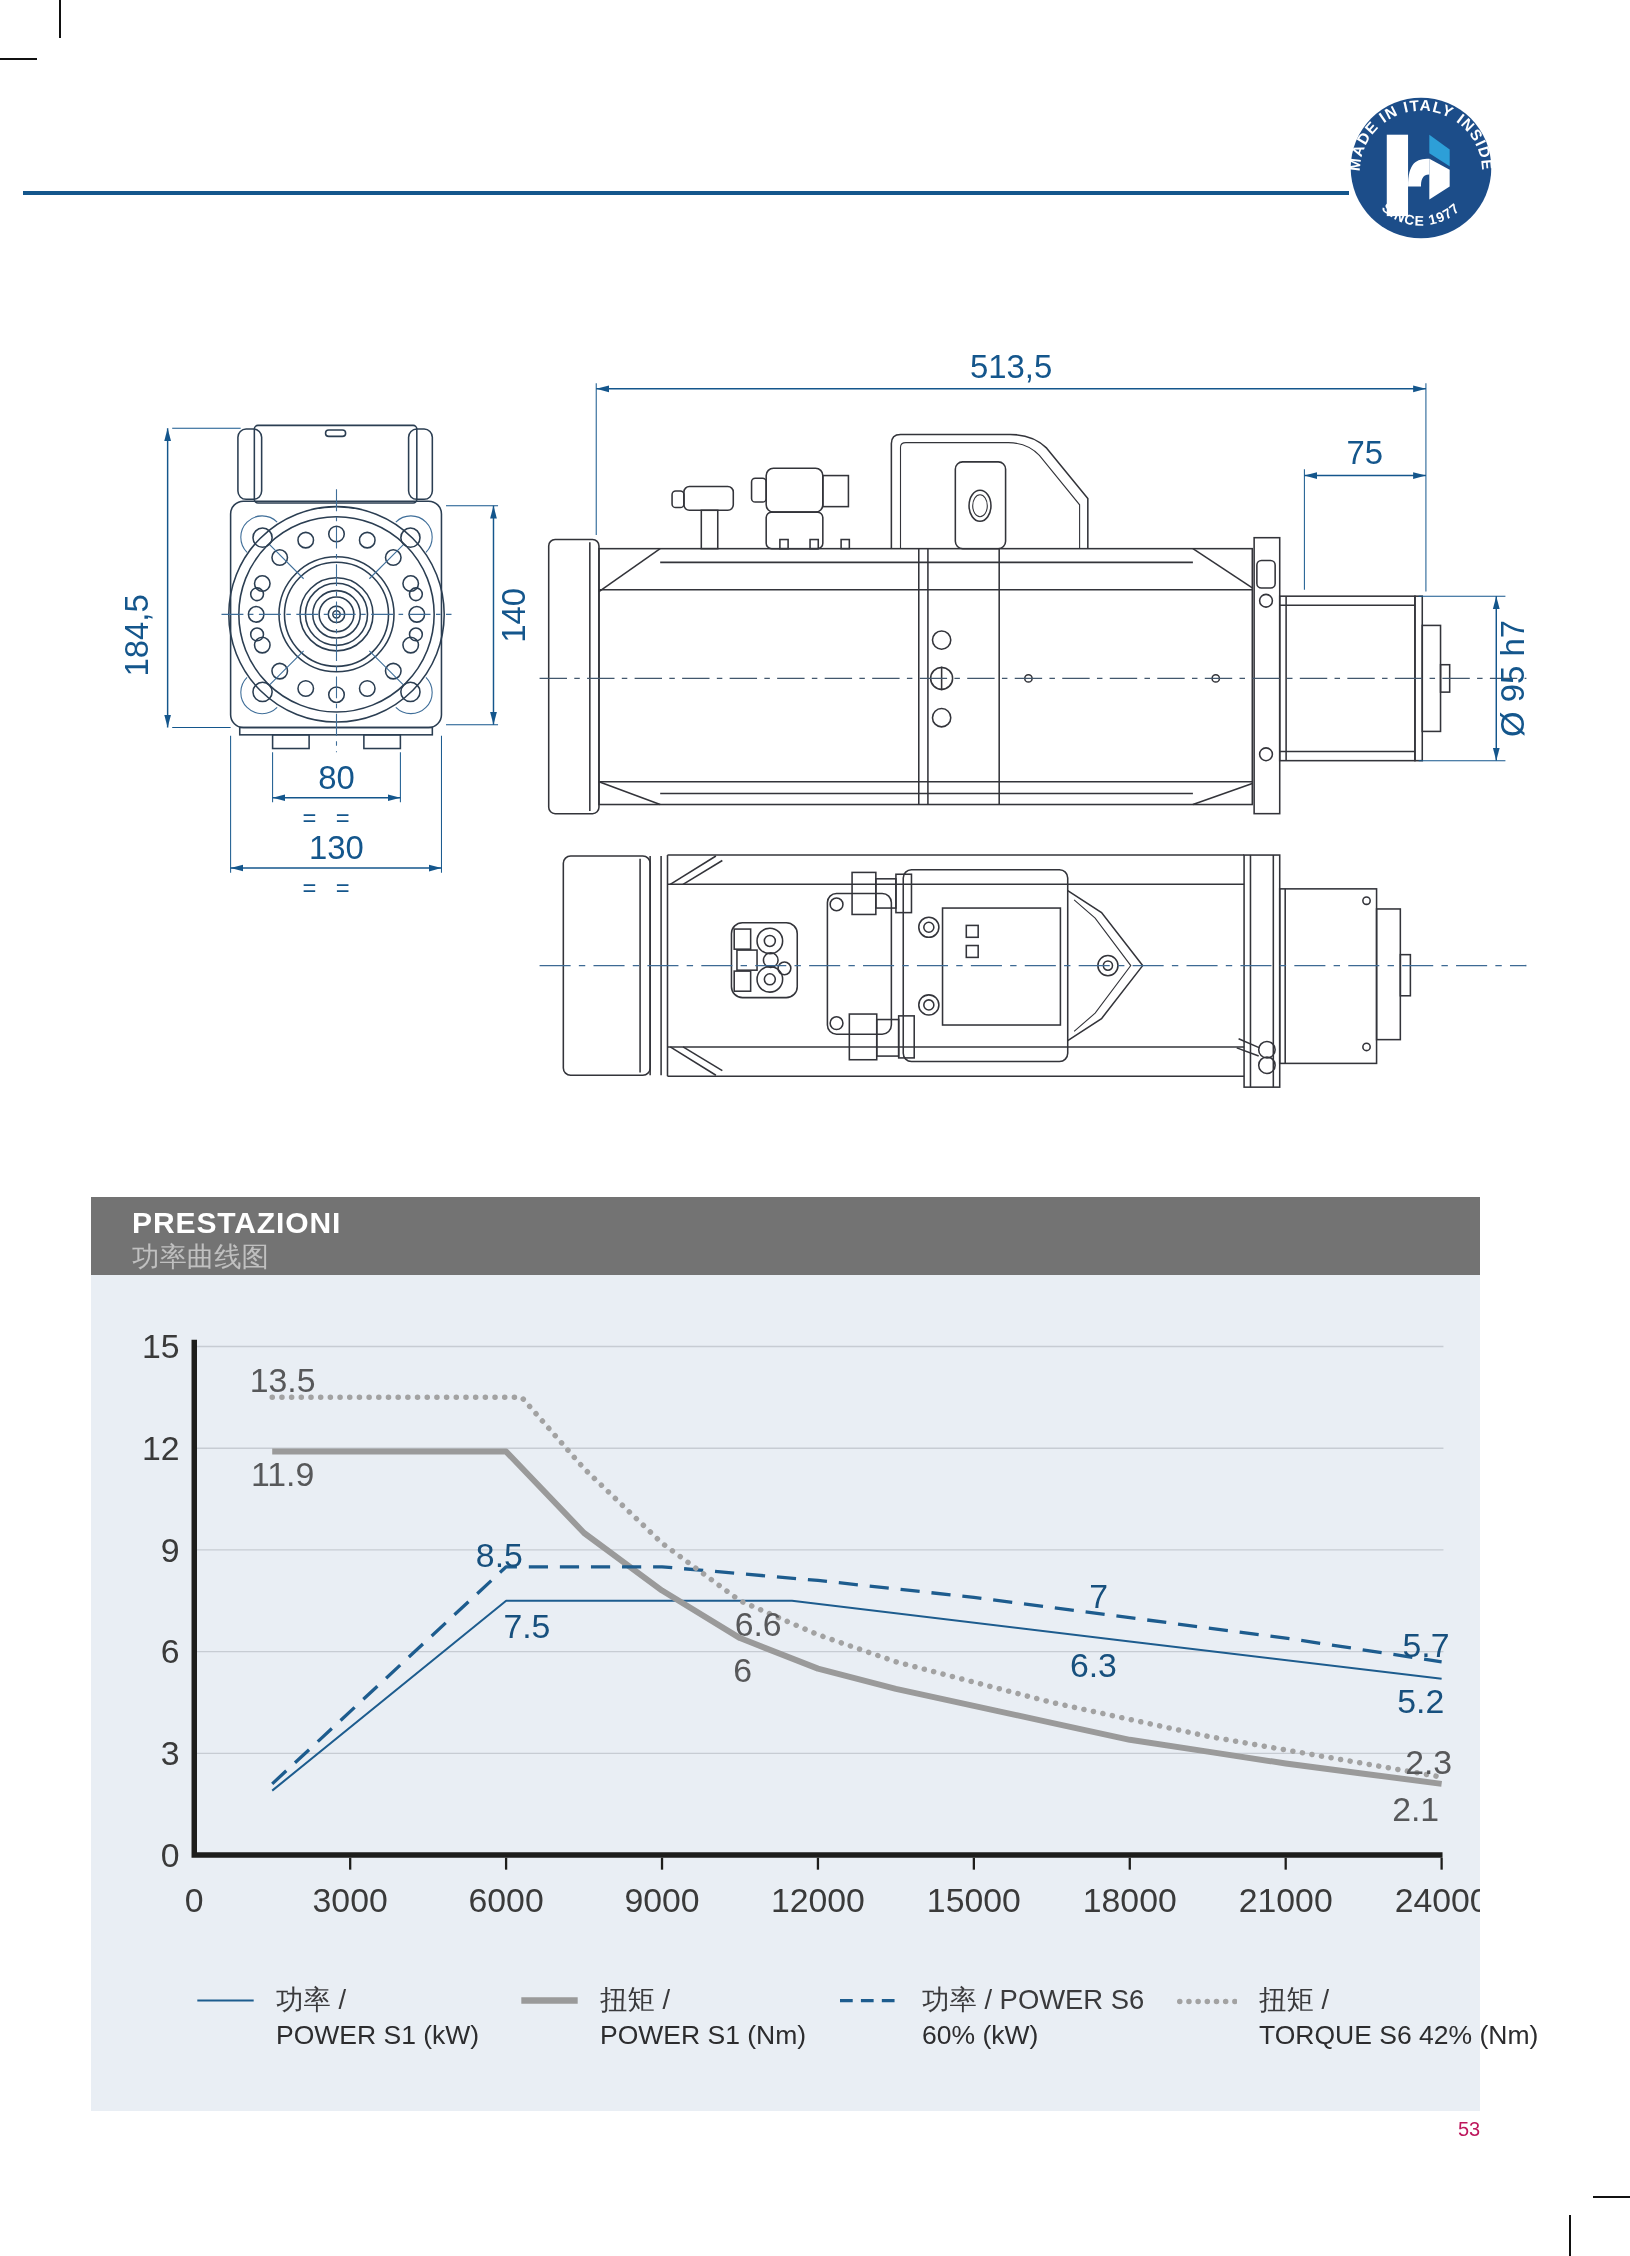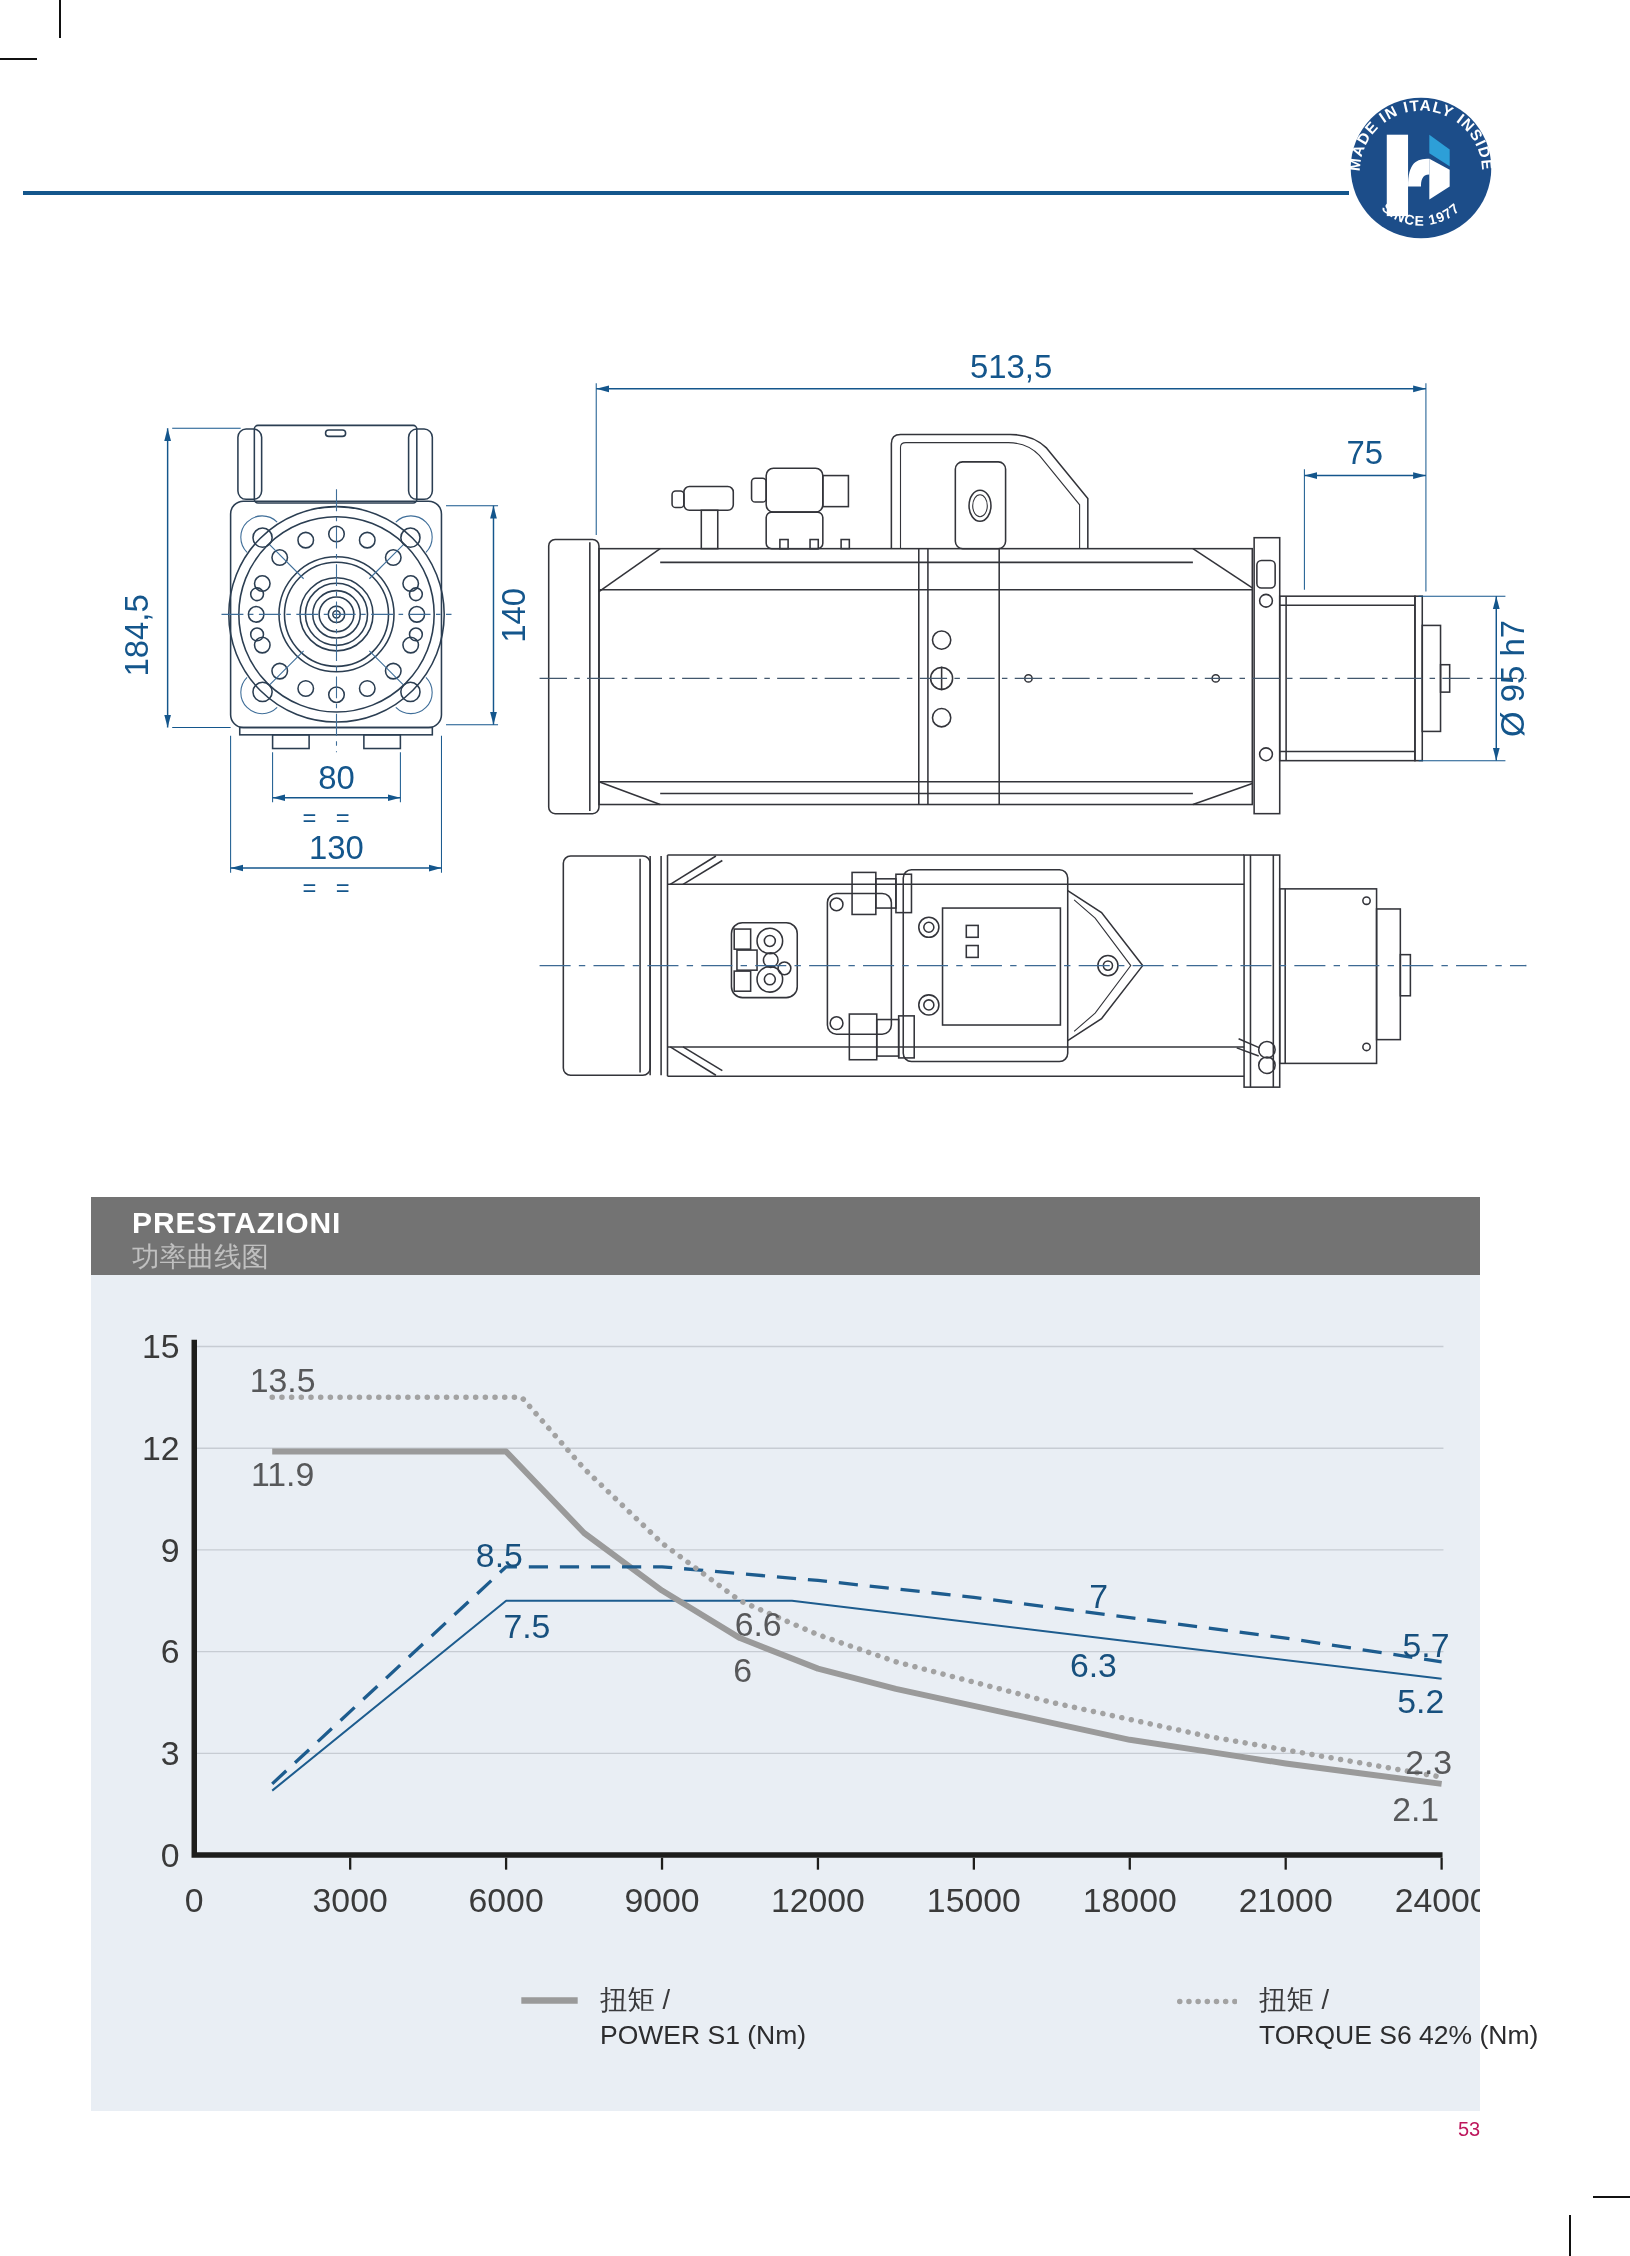--- a/index.html
+++ b/index.html
@@ -356,27 +356,45 @@
         <text x="1460.9375" y="502.98" text-anchor="middle" fill="#17507e" font-size="37" font-family="&quot;Liberation Sans&quot;,sans-serif">5.7</text>
         <text x="1455.25" y="564.1949999999999" text-anchor="middle" fill="#17507e" font-size="37" font-family="&quot;Liberation Sans&quot;,sans-serif">5.2</text>
         <text x="1463.78125" y="630.975" text-anchor="middle" fill="#57585a" font-size="37" font-family="&quot;Liberation Sans&quot;,sans-serif">2.3</text>
         <text x="1449.5625" y="682.915" text-anchor="middle" fill="#57585a" font-size="37" font-family="&quot;Liberation Sans&quot;,sans-serif">2.1</text>
       </svg>
     <div id="perf-head">
       <div id="perf-title">PRESTAZIONI</div>
       <div id="perf-sub">功率曲线图</div>
     </div>
 
+    <div class="lg-item" style="left:106px;top:784px;">
+      <svg class="lg-sample" width="57" height="9.1" viewBox="0 0 62 10">
+        <line x1="0" y1="5" x2="62" y2="5" stroke="#1d5c8e" stroke-width="2.2"></line>
+        </svg>
+      <div class="lg-text">
+        <div class="lg-l1">功率 /</div>
+        <div class="lg-l2">POWER S1 (kW)</div>
+      </div>
+    </div>
     <div class="lg-item" style="left:430px;top:784px;">
       <svg class="lg-sample" width="57" height="9.1" viewBox="0 0 62 10">
         <line x1="0" y1="5" x2="62" y2="5" stroke="#9a9a9a" stroke-width="7"></line>
         </svg>
       <div class="lg-text">
         <div class="lg-l1">扭矩 /</div>
         <div class="lg-l2">POWER S1 (Nm)</div>
+      </div>
+    </div>
+    <div class="lg-item" style="left:749px;top:784px;">
+      <svg class="lg-sample" width="60" height="9.1" viewBox="0 0 66 10">
+        <line x1="0" y1="5" x2="66" y2="5" stroke="#1d5c8e" stroke-width="3.5" stroke-dasharray="14,9"></line>
+        </svg>
+      <div class="lg-text">
+        <div class="lg-l1">功率 / POWER S6</div>
+        <div class="lg-l2">60% (kW)</div>
       </div>
     </div>
     <div class="lg-item" style="left:1086px;top:784px;">
       <svg class="lg-sample" width="60" height="11" viewBox="0 0 66 12">
         <line x1="3" y1="6" x2="66" y2="6" stroke="#a2a2a2" stroke-width="6" stroke-linecap="round" stroke-dasharray="0.1,10"></line>
         </svg>
       <div class="lg-text">
         <div class="lg-l1">扭矩 /</div>
         <div class="lg-l2">TORQUE S6 42% (Nm)</div>
       </div>

